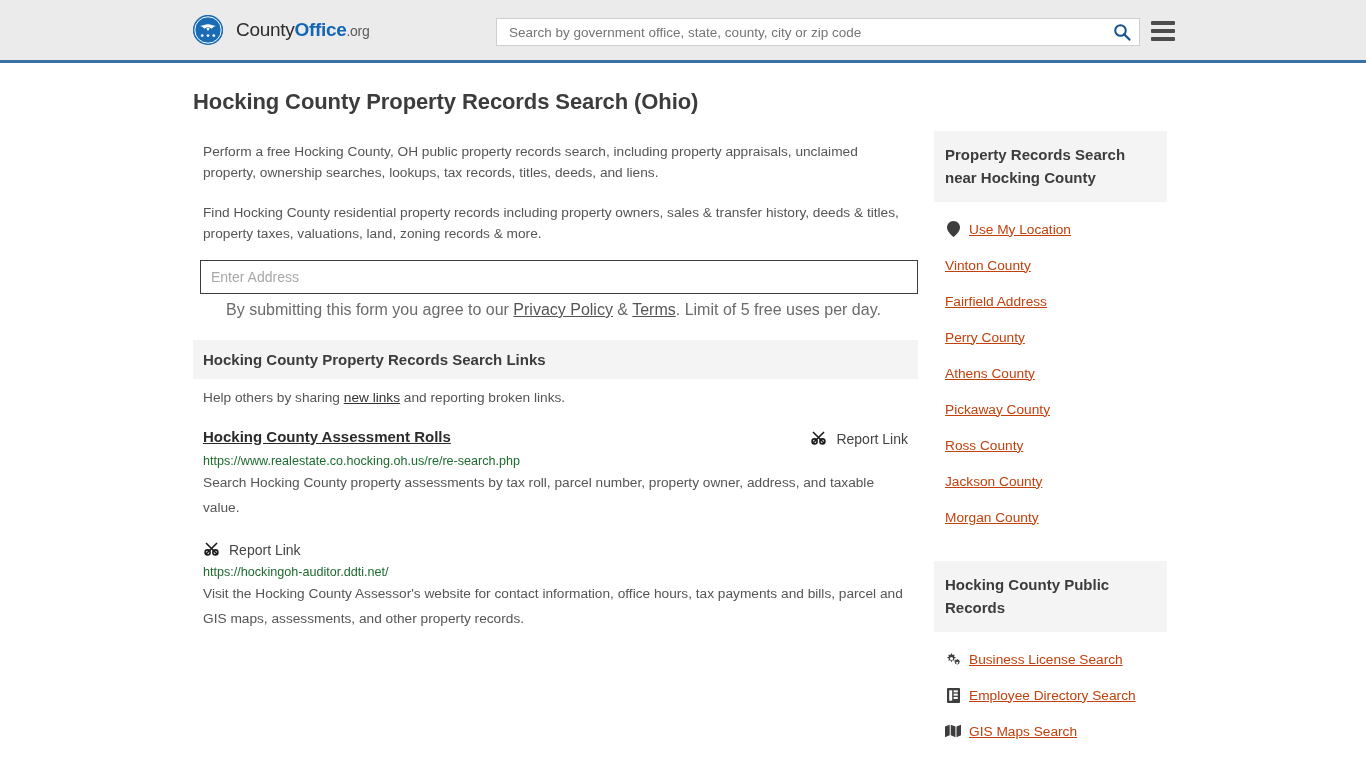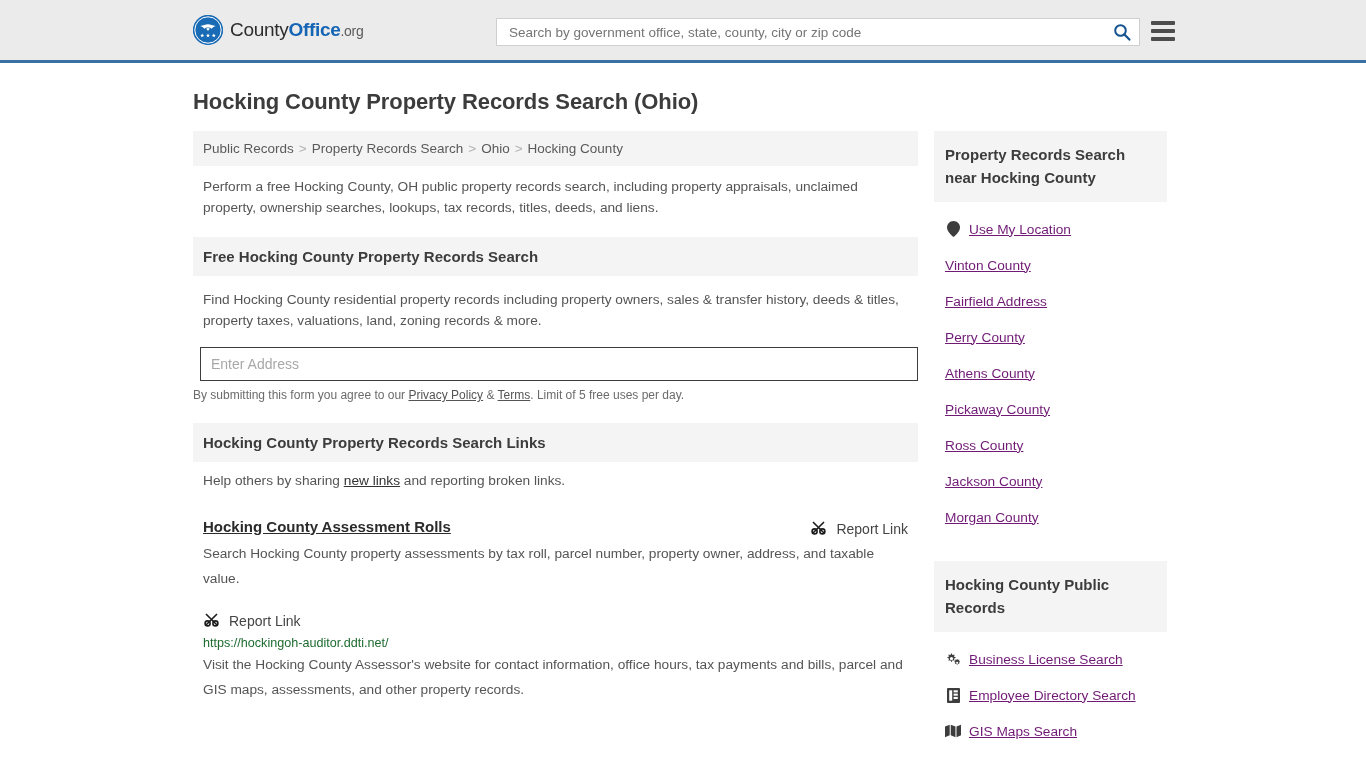--- a/index.html
+++ b/index.html
@@ -18,21 +18,21 @@
     background: #ebebeb;
     border-bottom: 3px solid #3a71a3;
     display: flex;
     align-items: center;
     position: relative;
   }
   .logo-wrap {
     display: flex;
     align-items: center;
     margin-left: 193px;
-    gap: 7px;
+    gap: 13px;
     cursor: pointer;
   }
   .logo-mark {
     width: 30px; height: 30px;
     border-radius: 50%;
     background: #1a6bb5;
     position: relative;
     flex: none;
     overflow: hidden;
   }
@@ -169,31 +169,31 @@
     border: 1px solid #1565b5;
     background: linear-gradient(to bottom, #2d8de0 0%, #1874cc 50%, #1468bd 100%);
     color: #ffffff;
     font-family: "Liberation Sans", sans-serif;
     font-size: 14px;
     font-weight: bold;
     cursor: pointer;
     margin-left: 6px;
   }
   .legal {
-    text-align: left;
-    font-size: 12px;
+    text-align: center;
+    font-size: 16px;
     color: #6b6b6b;
     margin: 7px 4px 0 0;
   }
   .legal a { color: #555; text-decoration: underline; }
 
   
   .result {
     padding: 0 10px;
-    margin-top: 20px;
+    margin-top: 13px;
   }
   .result-top {
     display: flex;
     align-items: flex-start;
     justify-content: space-between;
   }
   .result-title {
     font-size: 15px;
     font-weight: bold;
     color: #2b2b2b;
@@ -234,21 +234,21 @@
   .side-list { padding: 0; margin: 0; list-style: none; }
   .side-item {
     display: flex;
     align-items: center;
     gap: 8px;
     padding: 0 11px;
     height: 36px;
   }
   .side-item a {
     font-size: 13.7px;
-    color: #701a75;
+    color: #c2410c;
     text-decoration: underline;
     cursor: pointer;
   }
   .side-icon {
     width: 16px;
     flex: none;
     display: flex;
     align-items: center;
     justify-content: center;
     color: #3d3d3d;
@@ -296,27 +296,23 @@
 </div>
 
 <div class="page">
 
   <h1 class="page-title">Hocking County Property Records Search (Ohio)</h1>
 
   <div class="content-row">
 
     <div class="main-col">
 
-      <div class="breadcrumb">
-        <a>Public Records</a><span class="sep">&gt;</span><a>Property Records Search</a><span class="sep">&gt;</span><a>Ohio</a><span class="sep">&gt;</span><a>Hocking County</a>
-      </div>
 
       <div class="body-text">Perform a free Hocking County, OH public property records search, including property appraisals, unclaimed property, ownership searches, lookups, tax records, titles, deeds, and liens.</div>
 
-      <div class="panel-head" style="margin-top:13px">Free Hocking County Property Records Search</div>
       <div class="body-text tight">Find Hocking County residential property records including property owners, sales &amp; transfer history, deeds &amp; titles, property taxes, valuations, land, zoning records &amp; more.</div>
 
       <div class="form-row">
         <input class="addr-input" type="text" placeholder="Enter Address" style="">
       </div>
 
       <div class="legal"><span>By submitting this form you agree to our </span><a>Privacy Policy</a><span> &amp; </span><a>Terms</a><span>. Limit of 5 free uses per day.</span></div>
 
       <div class="panel-head" style="margin-top:21px">Hocking County Property Records Search Links</div>
       <div class="body-text" style="padding-top:9px"><span>Help others by sharing </span><a style="color:#333;text-decoration:underline;cursor:pointer">new links</a><span> and reporting broken links.</span></div>
@@ -328,20 +324,21 @@
             <span>
               <svg width="17" height="17" viewBox="0 0 17 17">
                 <path d="M3 3 L14 14 M14 3 L3 14" stroke="#1c1c1c" stroke-width="1.6" fill="none"></path>
                 <circle cx="4.6" cy="12.4" r="2.5" fill="none" stroke="#1c1c1c" stroke-width="1.6"></circle>
                 <circle cx="12.4" cy="12.4" r="2.5" fill="none" stroke="#1c1c1c" stroke-width="1.6"></circle>
               </svg>
             </span>
             <span>Report Link</span>
           </span>
         </div>
+        <div class="result-url">https://www.realestate.co.hocking.oh.us/re/re-search.php</div>
         <div class="result-desc">Search Hocking County property assessments by tax roll, parcel number, property owner, address, and taxable value.</div>
       </div>
 
       <div class="result" style="margin-top:19px">
         <div class="result-top">
           <span class="report-link">
             <span>
               <svg width="17" height="17" viewBox="0 0 17 17">
                 <path d="M3 3 L14 14 M14 3 L3 14" stroke="#1c1c1c" stroke-width="1.6" fill="none"></path>
                 <circle cx="4.6" cy="12.4" r="2.5" fill="none" stroke="#1c1c1c" stroke-width="1.6"></circle>

